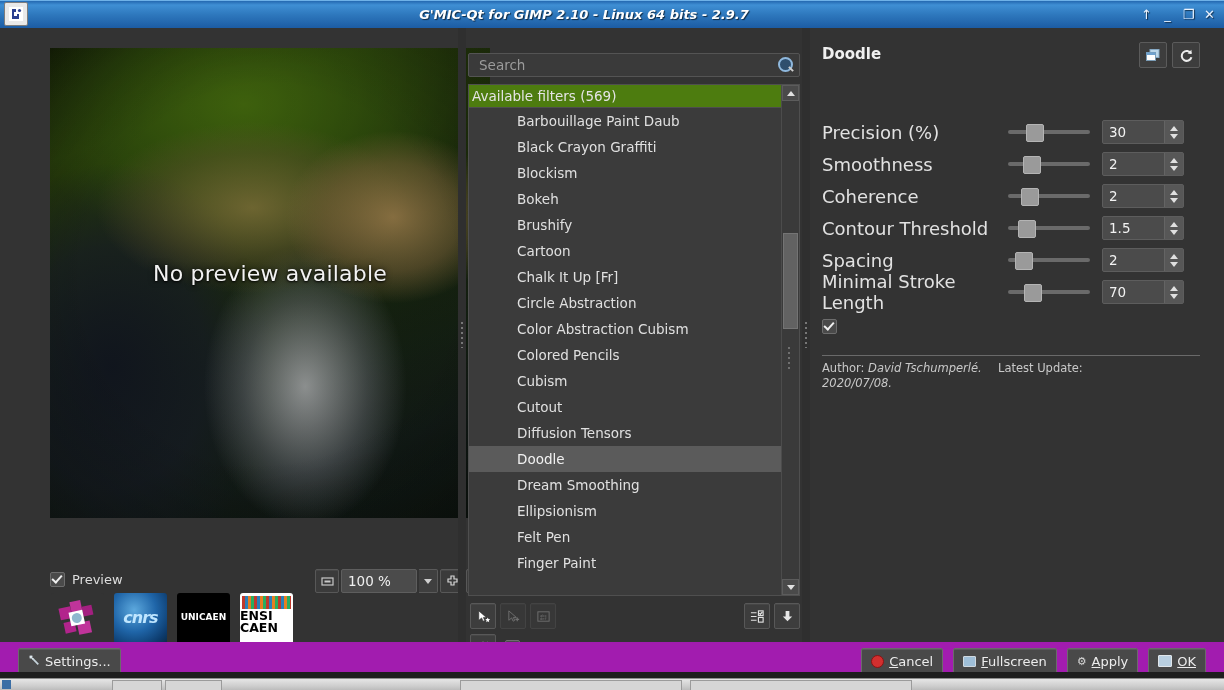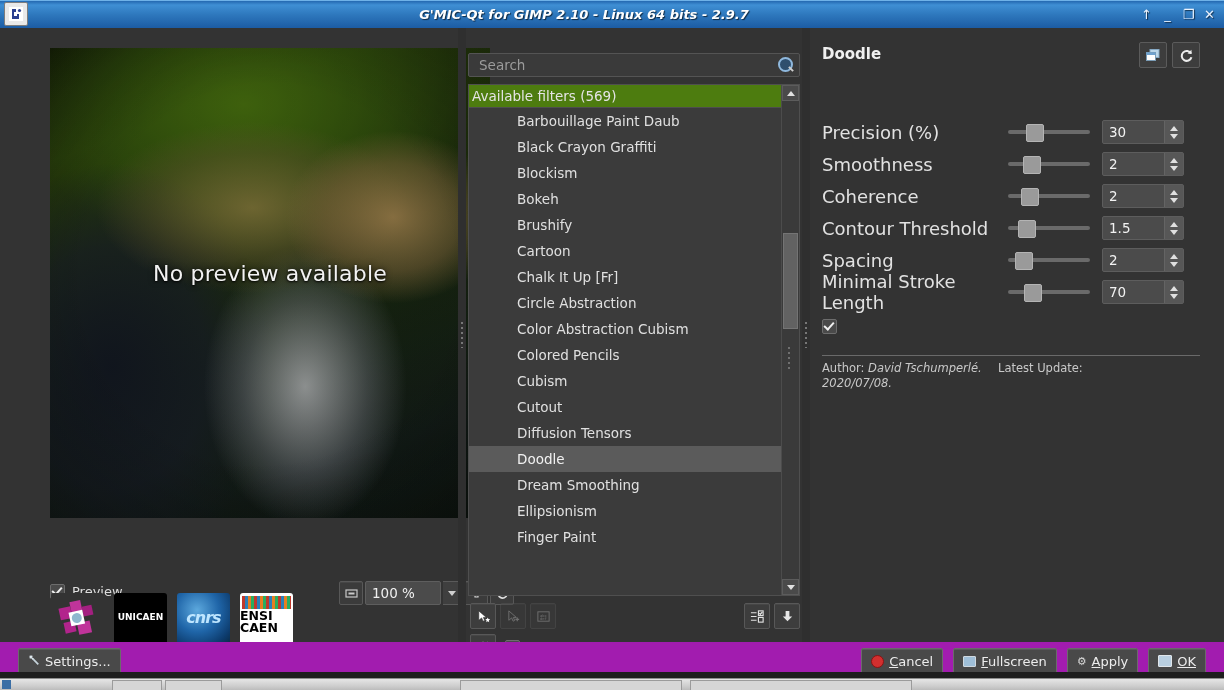--- a/index.html
+++ b/index.html
@@ -61,21 +61,21 @@
     position:absolute;inset:0;
     background:radial-gradient(ellipse 110% 105% at 50% 48%, rgba(0,0,0,0) 38%, rgba(0,0,0,.55) 100%);
   }
   .preview-label{
     position:absolute;left:0;right:0;top:213px;text-align:center;
     color:#f2f2f2;font-size:22px;letter-spacing:.2px;
     text-shadow:0 0 6px rgba(0,0,0,.85),0 1px 2px rgba(0,0,0,.9);
   }
 
   
-  .prev-bar{position:absolute;left:19px;top:555px;width:440px;height:22px;padding-left:24px;}
+  .prev-bar{position:absolute;left:19px;top:543px;width:440px;height:22px;}
   .chk{display:inline-flex;align-items:center;gap:7px;cursor:default;}
   .chkbox{
     width:13px;height:13px;flex:0 0 auto;background:#4a4a4a;border:1px solid #6d6d6d;
     border-radius:2px;position:relative;
   }
   .chkbox.on::after{
     content:"";position:absolute;left:3px;top:0px;width:4px;height:8px;
     border:solid #f0f0f0;border-width:0 2px 2px 0;transform:rotate(42deg);
   }
   .prev-left{position:absolute;left:0;top:1px;display:flex;align-items:center;}
@@ -300,30 +300,30 @@
                 <rect x="12" y="27" width="11" height="11" fill="#b2248c"></rect>
                 <rect x="25" y="30" width="13" height="12" fill="#c0349a"></rect>
                 <rect x="19" y="18" width="14" height="14" fill="#ffffff"></rect>
                 <circle cx="26" cy="25" r="5" fill="#8fb9cf"></circle>
               </g>
             </svg>
           </div>
           <div class="cap">GREYC</div>
         </div>
         <div class="logo">
+          <div class="img lg-cnrs">
+              <b>cnrs</b>
+            </div>
+          <div class="cap">CNRS</div>
+        </div>
+        <div class="logo">
           <div class="img lg-uni">
               <b>UNICAEN</b>
             </div>
           <div class="cap">UNICAEN</div>
-        </div>
-        <div class="logo">
-          <div class="img lg-cnrs">
-              <b>cnrs</b>
-            </div>
-          <div class="cap">CNRS</div>
         </div>
         <div class="logo">
           <div class="img lg-ensi">
             <div class="stripes"></div>
             <b>
               <span>ENSI</span><br>
               <span>CAEN</span>
             </b>
           </div>
           <div class="cap">ENSICAEN</div>
@@ -356,20 +356,21 @@
           <div class="item">Chalk It Up [Fr]</div>
           <div class="item">Circle Abstraction</div>
           <div class="item">Color Abstraction Cubism</div>
           <div class="item">Colored Pencils</div>
           <div class="item">Cubism</div>
           <div class="item">Cutout</div>
           <div class="item">Diffusion Tensors</div>
           <div class="item sel">Doodle</div>
           <div class="item">Dream Smoothing</div>
           <div class="item">Ellipsionism</div>
+          <div class="item">Felt Pen</div>
           <div class="item">Finger Paint</div>
         </div>
         <div class="vsb">
           <div class="arrow up">
               <div class="tri-u"></div>
             </div>
           <div class="thumb"></div>
           <div class="grip"></div>
           <div class="arrow dn">
               <div class="tri-d"></div>

